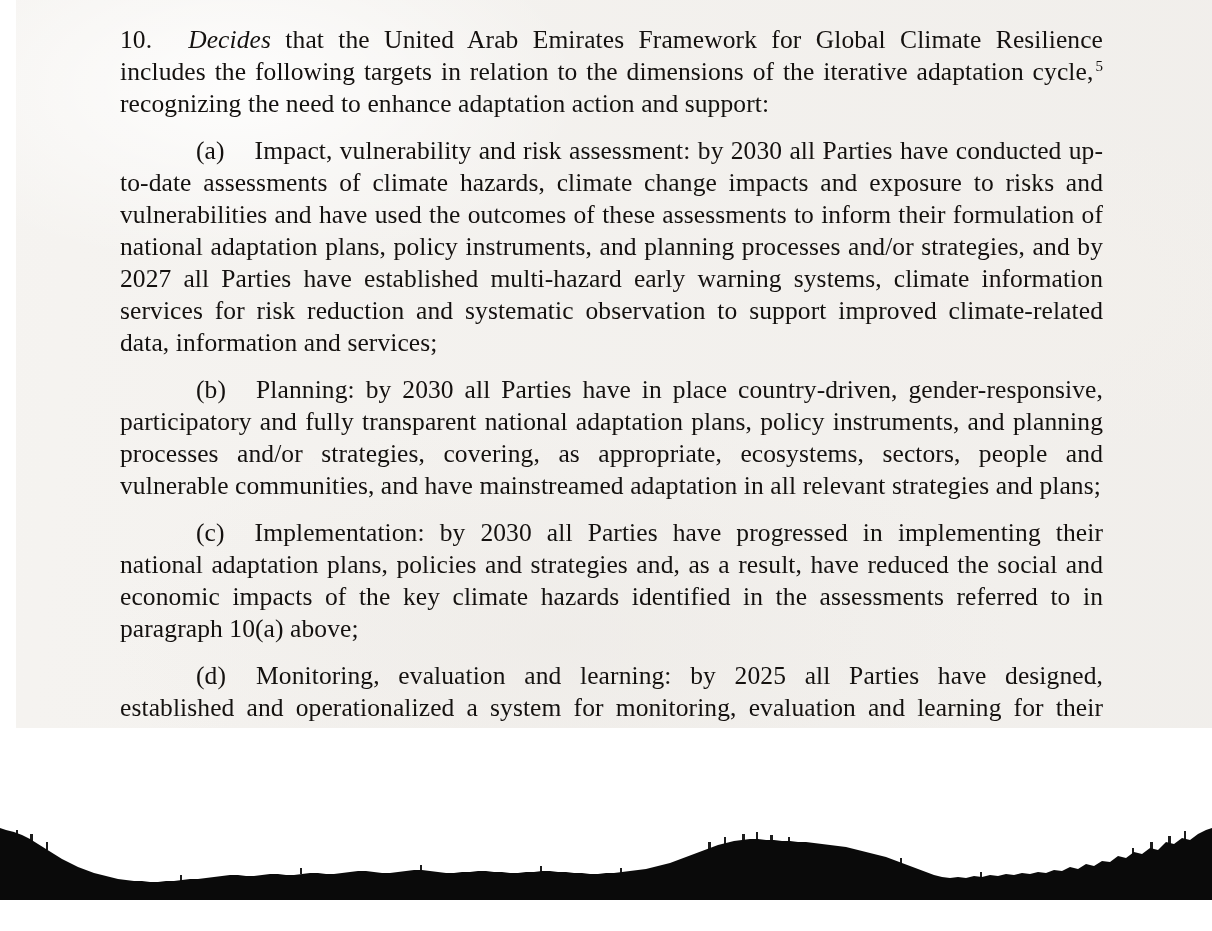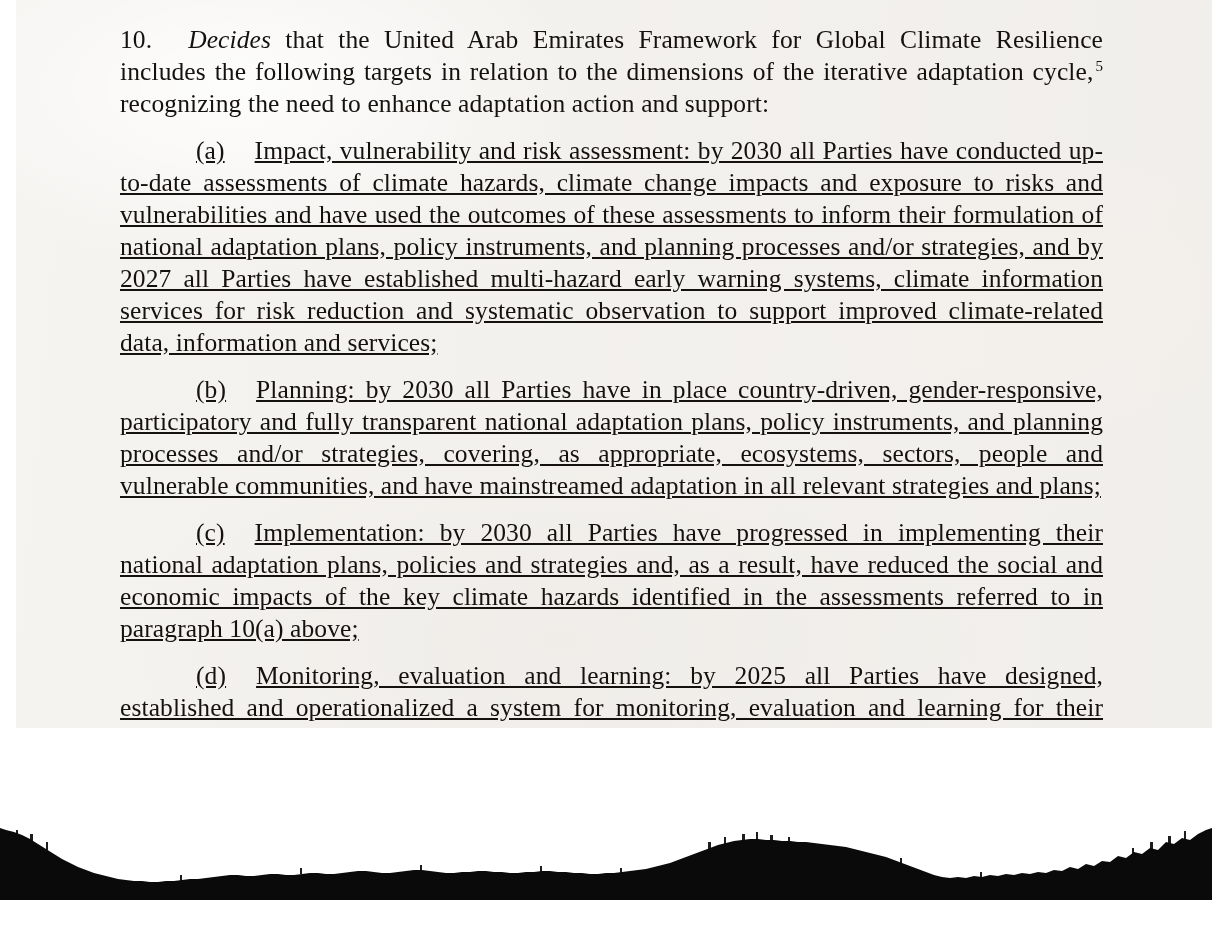--- a/index.html
+++ b/index.html
@@ -46,21 +46,21 @@
   p.para {
     margin: 0;
     text-align: justify;
     text-justify: inter-word;
     font-size: 25.5px;
     line-height: 32px;
     color: #14110f;
     letter-spacing: .1px;
     -webkit-font-smoothing: antialiased;
   }
-  p.para + p.para { margin-top: 15px; text-decoration: underline; }
+  p.para + p.para { margin-top: 15px; }
 
   
   p.lead { text-indent: 0; }
   p.sub  { text-indent: 76px; }
 
   .num  { margin-right: 36px; }
   .lbl  { margin-right: 30px; }
   .ital { font-style: italic; }
 
   sup.fn {

